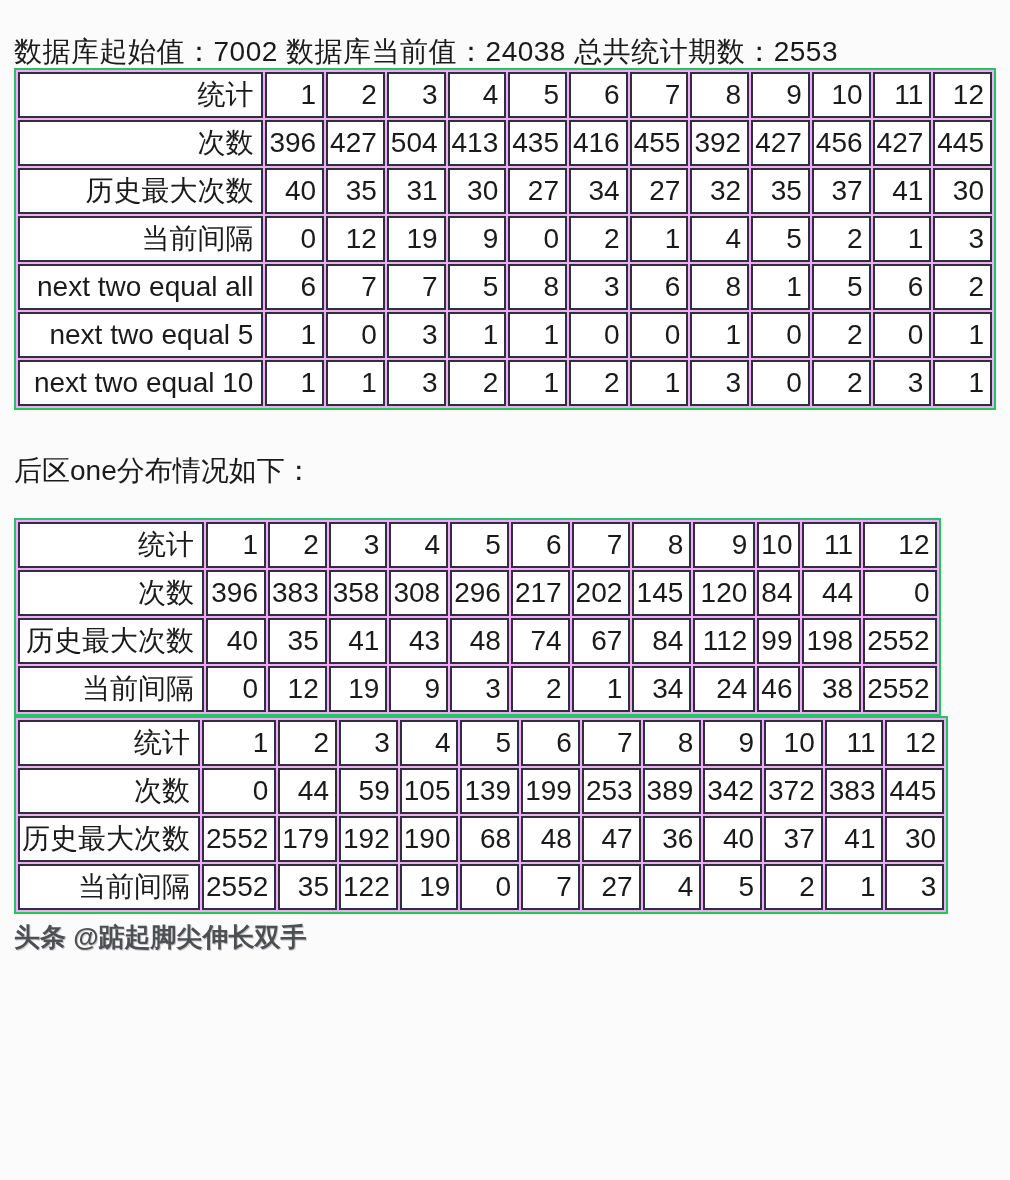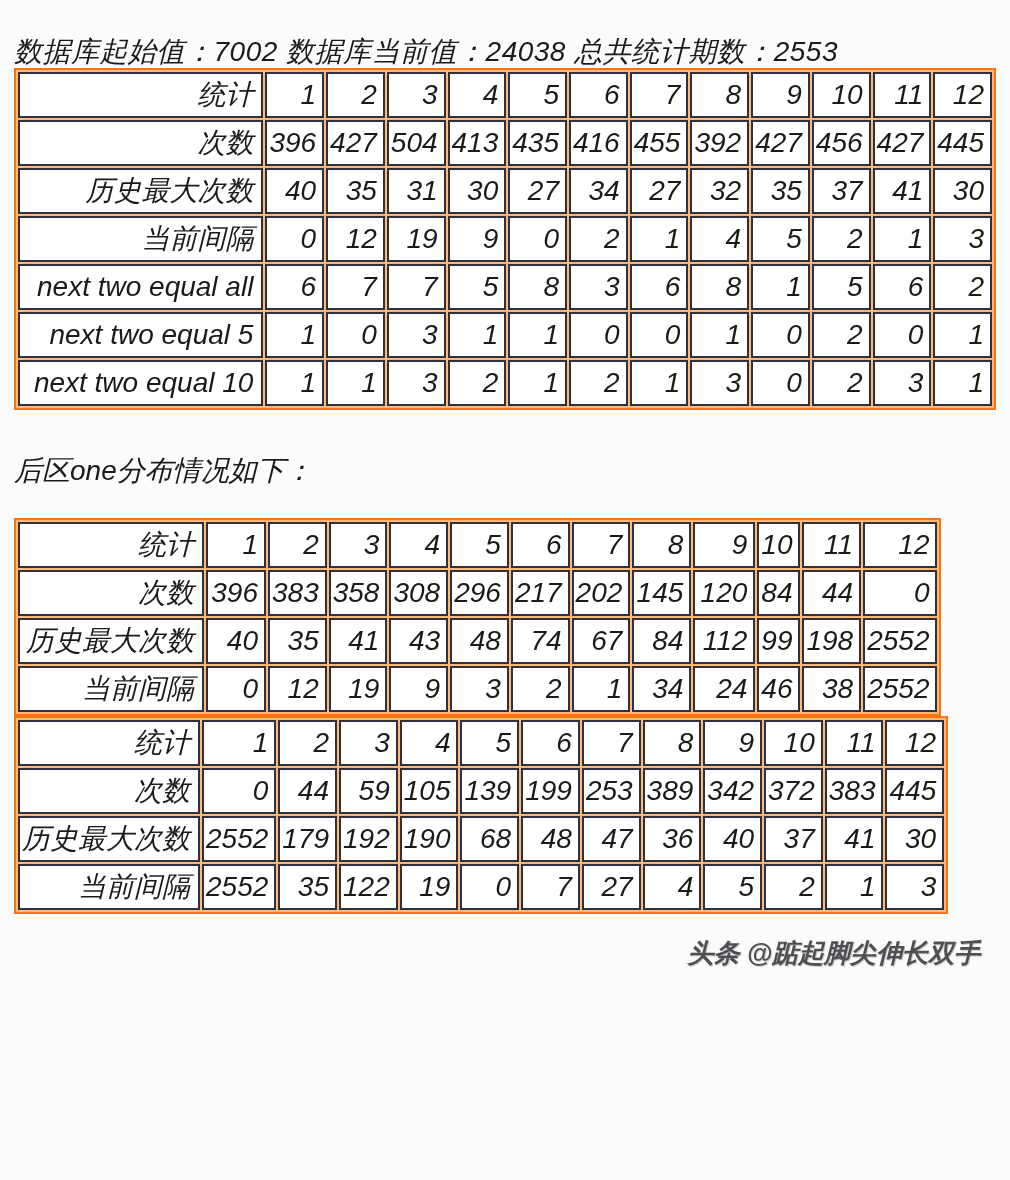--- a/index.html
+++ b/index.html
@@ -8,60 +8,58 @@
     background: #fbfbfc;
     font-family: "Liberation Sans", "DejaVu Sans", sans-serif;
     color: #1a1a1a;
   }
   .page {
     width: 1010px;
     height: 1180px;
     box-sizing: border-box;
     padding: 36px 14px 0 14px;
     overflow: hidden;
-    font-style: italic;
   }
   .db-header {
     font-size: 28px;
     line-height: 32px;
     letter-spacing: 0.5px;
     white-space: nowrap;
   }
   .section-heading {
     font-size: 28px;
     line-height: 30px;
     margin: 46px 0 32px 0;
     white-space: nowrap;
   }
   .section-heading.first { margin-top: 46px; }
   table.stats {
     border-collapse: separate;
     border-spacing: 2px;
-    background: #fdba74;
-    border: 2px solid #f97316;
+    background: #f0abfc;
+    border: 2px solid #22c55e;
     table-layout: fixed;
   }
   table.stats td {
     background: #ffffff;
     border: 2px solid #2f2f3d;
     box-sizing: border-box;
     font-size: 28px;
     line-height: 36px;
     padding: 3px 6px 3px 2px;
     text-align: right;
     white-space: nowrap;
     overflow: hidden;
   }
   table.stats td.lbl {
     padding-right: 8px;
   }
   .watermark {
-    text-align: right;
     padding-right: 16px;
-    margin-top: 22px;
+    margin-top: 6px;
     font-size: 26px;
     font-weight: bold;
     color: #4d4f52;
     text-shadow: 1px 1px 0 #c8c8c8;
     white-space: nowrap;
   }
 </style>
 </head>
 <body>
 

